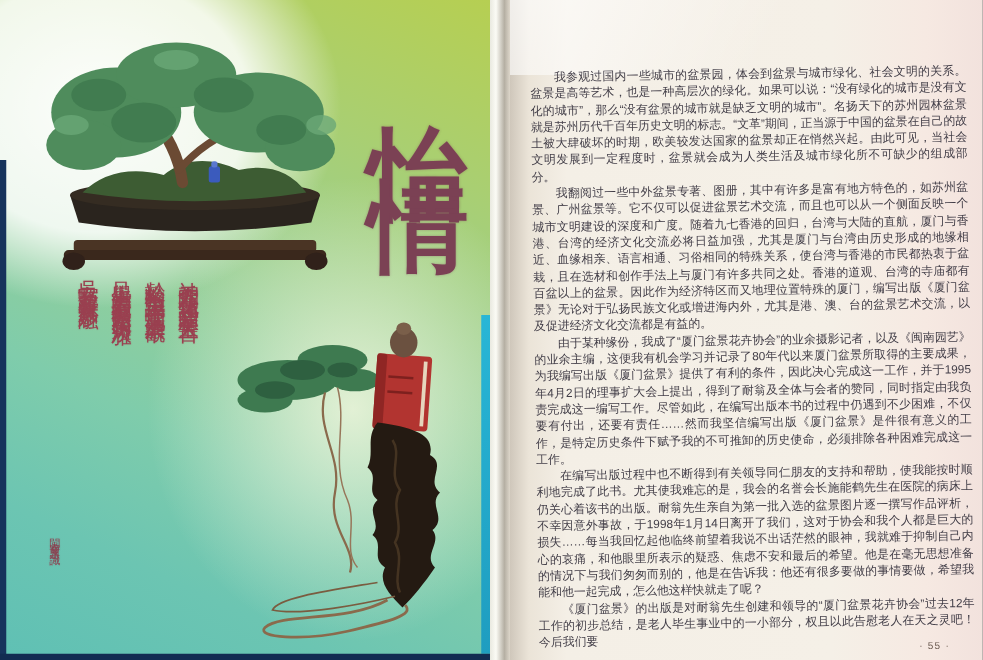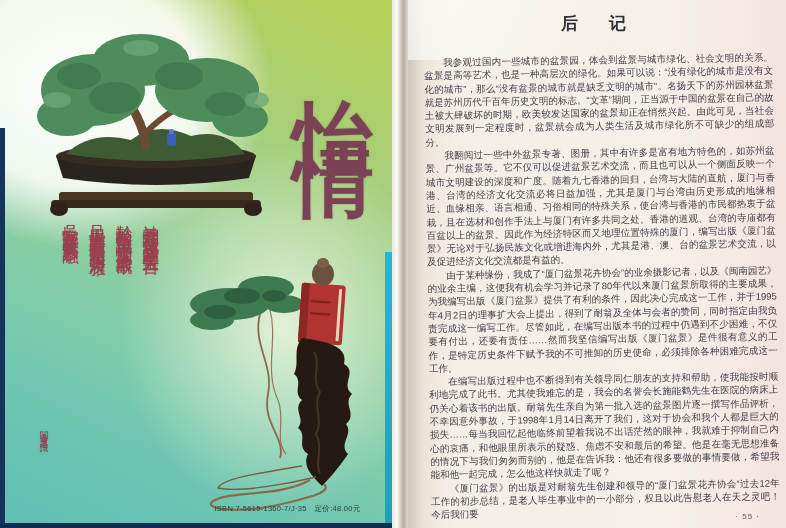--- a/index.html
+++ b/index.html
@@ -161,31 +161,29 @@
       <path d="M120,86 C150,90 166,96 162,112 C176,120 158,132 170,142 C160,152 176,162 164,172 C172,182 156,192 166,202 C158,214 148,226 140,234 C130,224 120,214 126,202 C114,194 126,184 116,176 C124,166 110,158 120,148 C110,140 122,130 112,122 C118,110 110,98 120,86 Z" fill="#241a12"></path>
       <path d="M132,100 C140,112 128,126 138,140 C130,154 142,168 134,182 C142,196 132,210 138,222" stroke="#4c3a26" stroke-width="2" fill="none" opacity="0.8"></path>
 
       <path d="M78,62 C70,92 92,112 86,142 C80,172 104,186 98,206" stroke="#8a6a4c" stroke-width="1.8" fill="none"></path>
       <path d="M88,58 C96,88 82,118 96,148 C104,168 92,188 104,202" stroke="#97765a" stroke-width="1.2" fill="none"></path>
 
       <path d="M128,228 C96,246 44,238 30,250 C22,258 60,261 96,253 C130,245 150,240 142,232" stroke="#8a6a4c" stroke-width="2.2" fill="none"></path>
       <path d="M120,214 C84,220 40,226 36,236 C58,241 110,231 134,225" stroke="#7a5c40" stroke-width="1.4" fill="none"></path>
     </svg>
 
-    <div class="isbn">ISBN 7-5615-1360-7/J·35　定价:48.00元</div>
 
     <div class="edge-left"></div>
     <div class="edge-cyan"></div>
     <div class="edge-bottom"></div>
   </div>
 
   <div class="gutter"></div>
 
   <div class="right-page">
-    <div class="houji">后　记</div>
 
     <div class="afterword">
       <p>我参观过国内一些城市的盆景园，体会到盆景与城市绿化、社会文明的关系。盆景是高等艺术，也是一种高层次的绿化。如果可以说：“没有绿化的城市是没有文化的城市”，那么“没有盆景的城市就是缺乏文明的城市”。名扬天下的苏州园林盆景就是苏州历代千百年历史文明的标志。“文革”期间，正当源于中国的盆景在自己的故土被大肆破坏的时期，欧美较发达国家的盆景却正在悄然兴起。由此可见，当社会文明发展到一定程度时，盆景就会成为人类生活及城市绿化所不可缺少的组成部分。</p>
       <p>我翻阅过一些中外盆景专著、图册，其中有许多是富有地方特色的，如苏州盆景、广州盆景等。它不仅可以促进盆景艺术交流，而且也可以从一个侧面反映一个城市文明建设的深度和广度。随着九七香港的回归，台湾与大陆的直航，厦门与香港、台湾的经济文化交流必将日益加强，尤其是厦门与台湾由历史形成的地缘相近、血缘相亲、语言相通、习俗相同的特殊关系，使台湾与香港的市民都热衷于盆栽，且在选材和创作手法上与厦门有许多共同之处。香港的道观、台湾的寺庙都有百盆以上的盆景。因此作为经济特区而又地理位置特殊的厦门，编写出版《厦门盆景》无论对于弘扬民族文化或增进海内外，尤其是港、澳、台的盆景艺术交流，以及促进经济文化交流都是有益的。</p>
       <p>由于某种缘份，我成了“厦门盆景花卉协会”的业余摄影记者，以及《闽南园艺》的业余主编，这便我有机会学习并记录了80年代以来厦门盆景所取得的主要成果，为我编写出版《厦门盆景》提供了有利的条件，因此决心完成这一工作，并于1995年4月2日的理事扩大会上提出，得到了耐翁及全体与会者的赞同，同时指定由我负责完成这一编写工作。尽管如此，在编写出版本书的过程中仍遇到不少困难，不仅要有付出，还要有责任……然而我坚信编写出版《厦门盆景》是件很有意义的工作，是特定历史条件下赋予我的不可推卸的历史使命，必须排除各种困难完成这一工作。</p>
       <p>在编写出版过程中也不断得到有关领导同仁朋友的支持和帮助，使我能按时顺利地完成了此书。尤其使我难忘的是，我会的名誉会长施能鹤先生在医院的病床上仍关心着该书的出版。耐翁先生亲自为第一批入选的盆景图片逐一撰写作品评析，不幸因意外事故，于1998年1月14日离开了我们，这对于协会和我个人都是巨大的损失……每当我回忆起他临终前望着我说不出话茫然的眼神，我就难于抑制自己内心的哀痛，和他眼里所表示的疑惑、焦虑不安和最后的希望。他是在毫无思想准备的情况下与我们匆匆而别的，他是在告诉我：他还有很多要做的事情要做，希望我能和他一起完成，怎么他这样快就走了呢？</p>
       <p>《厦门盆景》的出版是对耐翁先生创建和领导的“厦门盆景花卉协会”过去12年工作的初步总结，是老人毕生事业中的一小部分，权且以此告慰老人在天之灵吧！今后我们要</p>
     </div>
 
     <div class="pagenum">· 55 ·</div>

